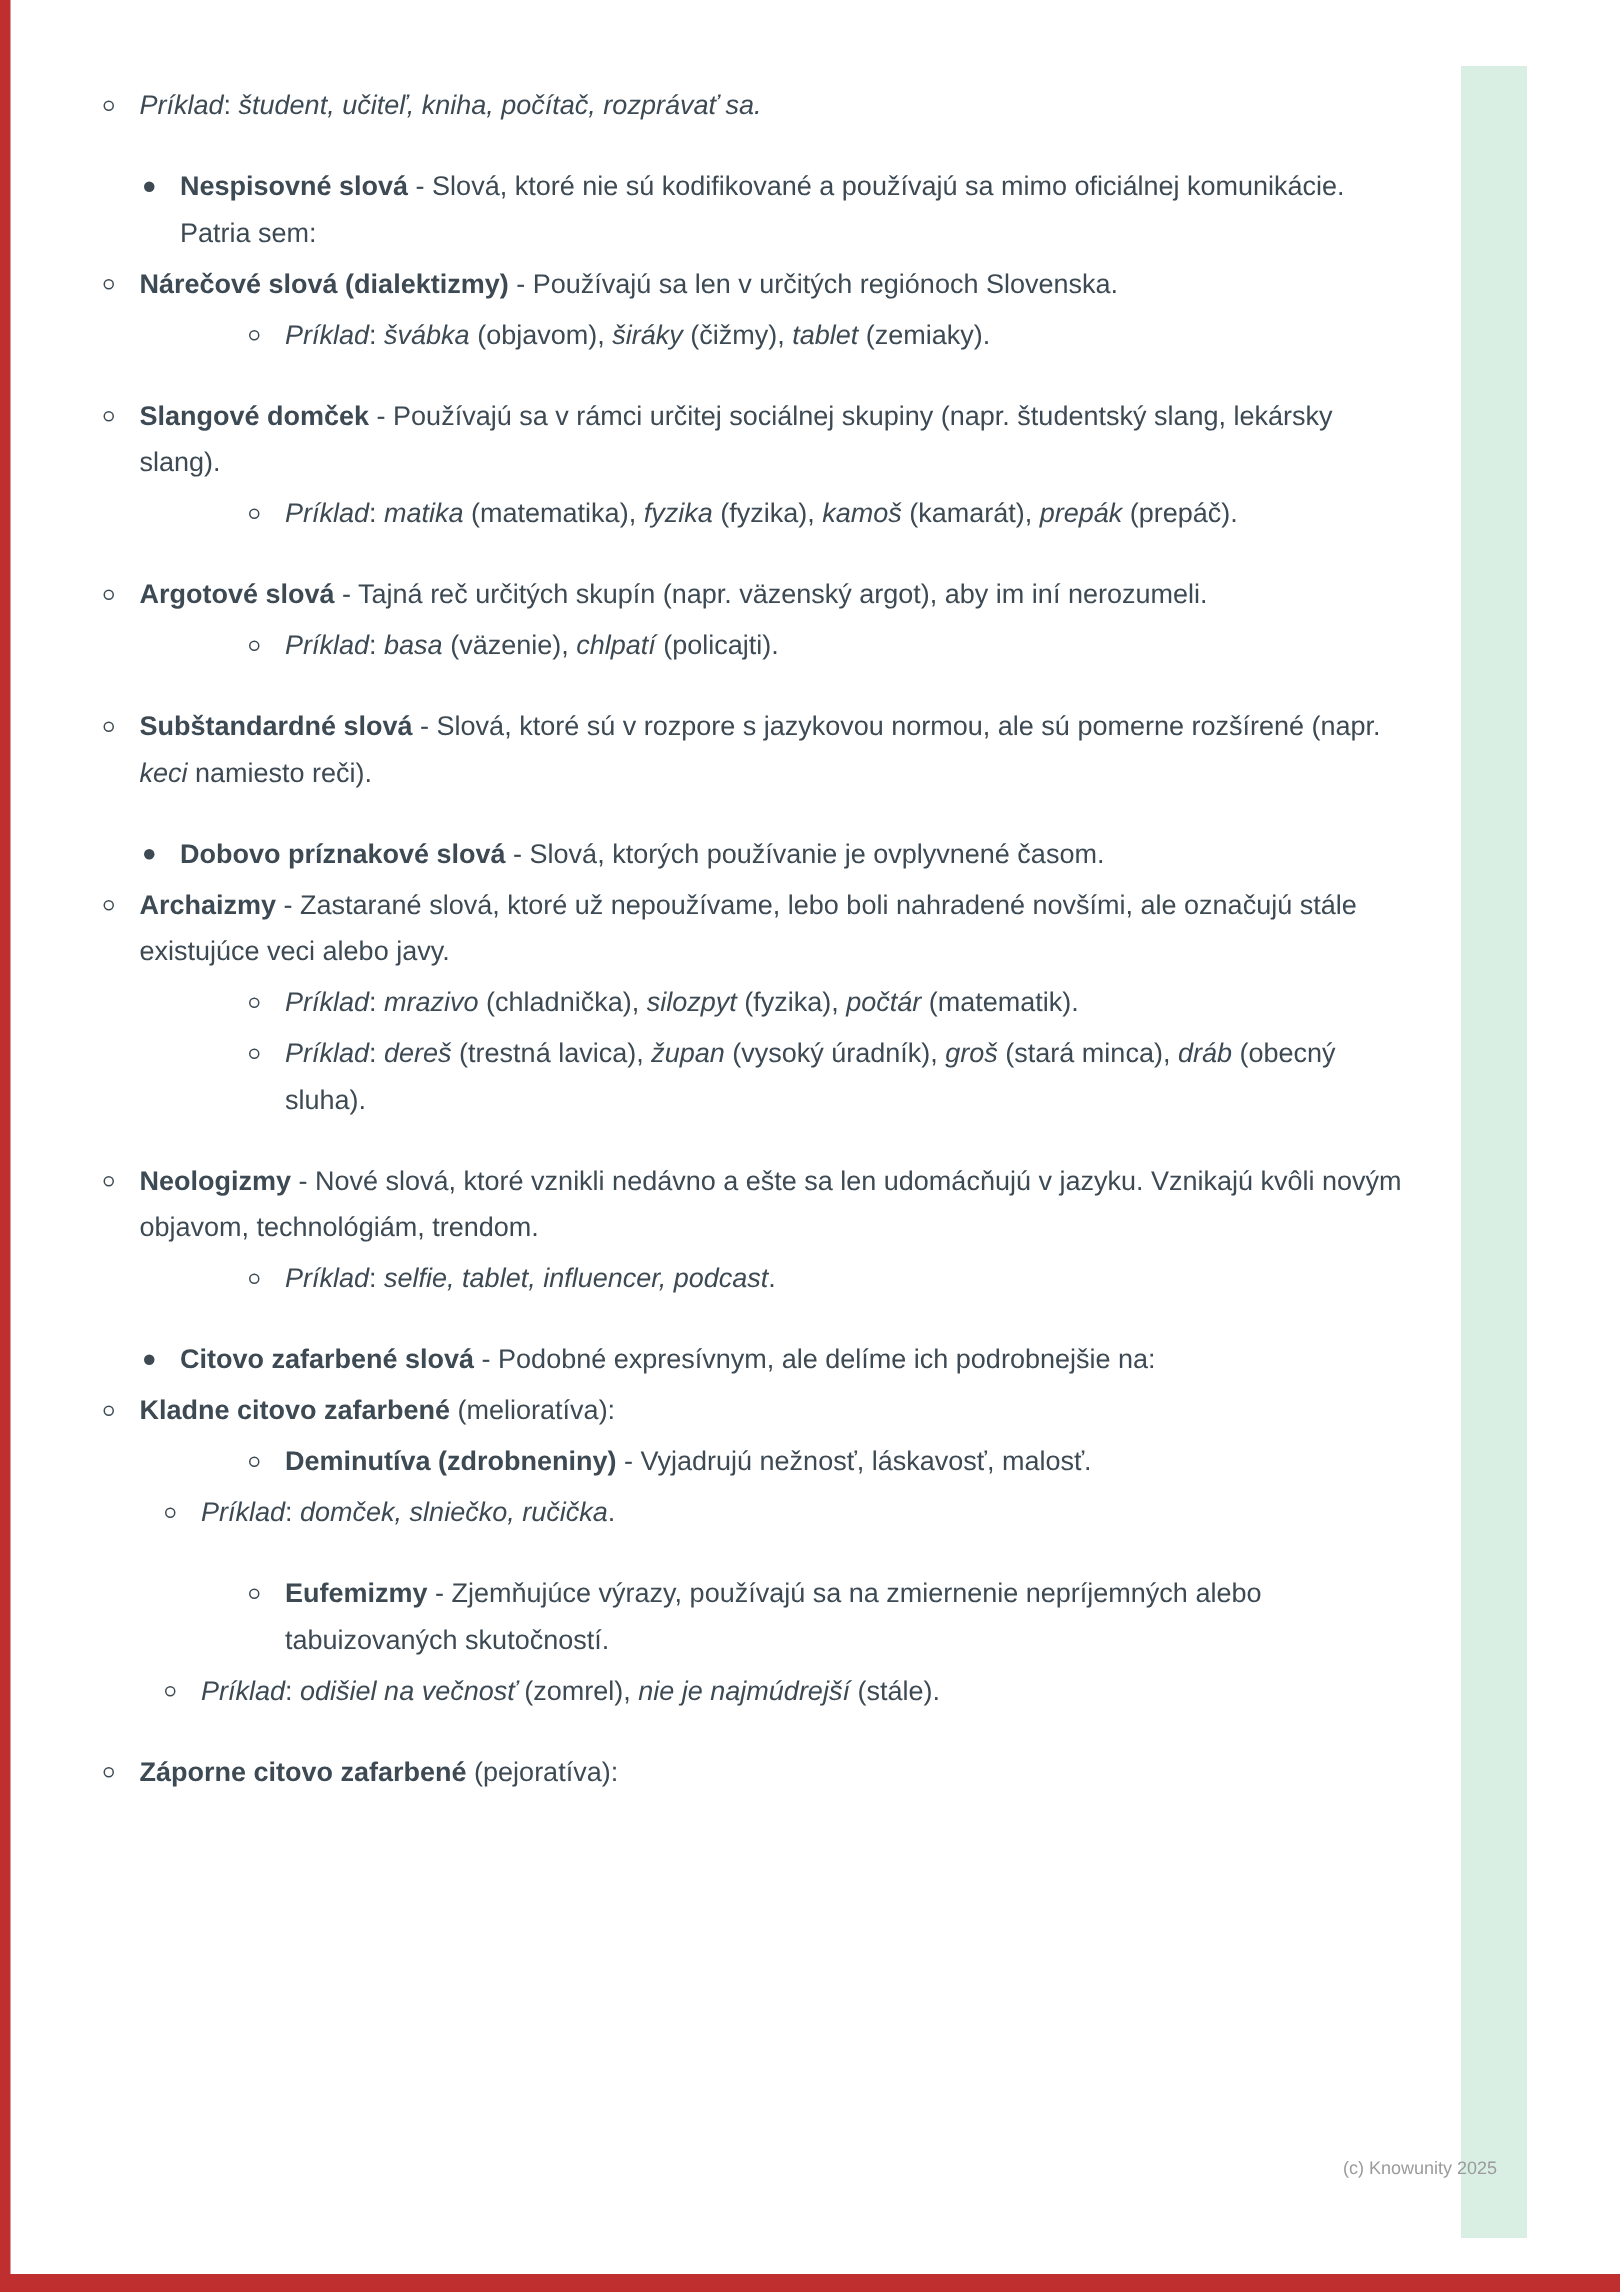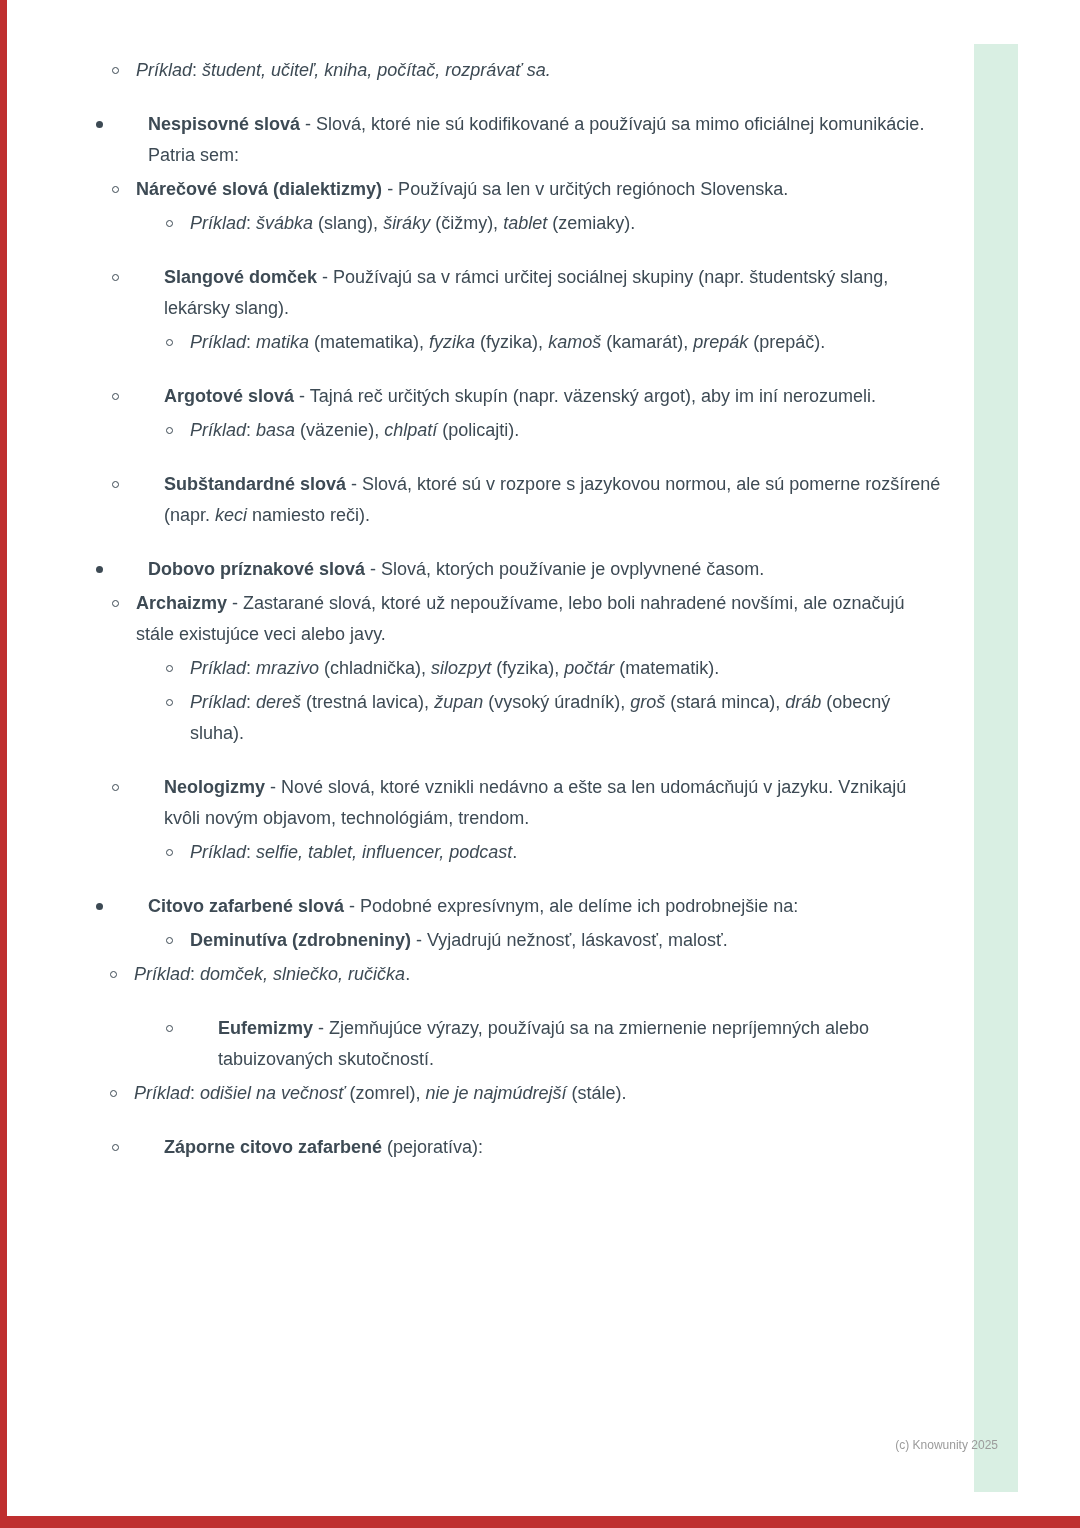--- a/index.html
+++ b/index.html
@@ -27,23 +27,23 @@
   }
   .green-stripe{
     position:absolute;top:44px;right:62px;width:44px;height:1448px;
     background:var(--accent-green);z-index:1;
   }
   .content{
     position:absolute;left:0;top:52px;width:945px;z-index:2;
     font-size:18px;line-height:31px;
   }
   .li{display:flex;margin-top:3px;}
-  .li.gap{margin-top:23px;gap:28px;}
+  .li.gap{margin-top:23px;}
   .lvl1{padding-left:96px;}
-  .lvl2{padding-left:112px;}
+  .lvl2{padding-left:69px;}
   .lvl3{padding-left:166px;}
   .lvl4{padding-left:110px;}
   .marker{flex:0 0 24px;}
   .marker::before{
     content:'';display:block;border-radius:50%;margin-top:12px;
   }
   .marker.disc::before{width:7px;height:7px;background:var(--text-color);}
   .marker.circ::before{width:5px;height:5px;border:1.6px solid var(--text-color);background:transparent;}
   .txt{flex:1 1 auto;}
   .txt b{font-weight:700;}
@@ -67,21 +67,21 @@
       <div class="li lvl1 gap">
         <span class="marker disc"></span>
         <span class="txt"><b>Nespisovné slová</b><span> - Slová, ktoré nie sú kodifikované a používajú sa mimo oficiálnej komunikácie. Patria sem:</span></span>
       </div>
       <div class="li lvl2">
         <span class="marker circ"></span>
         <span class="txt"><b>Nárečové slová (dialektizmy)</b><span> - Používajú sa len v určitých regiónoch Slovenska.</span></span>
       </div>
       <div class="li lvl3">
         <span class="marker circ"></span>
-        <span class="txt"><i>Príklad</i><span>: </span><i>švábka</i><span> (slang), </span><i>širáky</i><span> (čižmy), </span><i>tablet</i><span> (zemiaky).</span></span>
+        <span class="txt"><i>Príklad</i><span>: </span><i>švábka</i><span> (objavom), </span><i>širáky</i><span> (čižmy), </span><i>tablet</i><span> (zemiaky).</span></span>
       </div>
       <div class="li lvl2 gap">
         <span class="marker circ"></span>
         <span class="txt"><b>Slangové domček</b><span> - Používajú sa v rámci určitej sociálnej skupiny (napr. študentský slang, lekársky slang).</span></span>
       </div>
       <div class="li lvl3">
         <span class="marker circ"></span>
         <span class="txt"><i>Príklad</i><span>: </span><i>matika</i><span> (matematika), </span><i>fyzika</i><span> (fyzika), </span><i>kamoš</i><span> (kamarát), </span><i>prepák</i><span> (prepáč).</span></span>
       </div>
       <div class="li lvl2 gap">
@@ -117,20 +117,24 @@
         <span class="txt"><b>Neologizmy</b><span> - Nové slová, ktoré vznikli nedávno a ešte sa len udomácňujú v jazyku. Vznikajú kvôli novým objavom, technológiám, trendom.</span></span>
       </div>
       <div class="li lvl3">
         <span class="marker circ"></span>
         <span class="txt"><i>Príklad</i><span>: </span><i>selfie, tablet, influencer, podcast</i><span>.</span></span>
       </div>
       <div class="li lvl1 gap">
         <span class="marker disc"></span>
         <span class="txt"><b>Citovo zafarbené slová</b><span> - Podobné expresívnym, ale delíme ich podrobnejšie na:</span></span>
       </div>
+      <div class="li lvl2">
+        <span class="marker circ"></span>
+        <span class="txt"><b>Kladne citovo zafarbené</b><span> (melioratíva):</span></span>
+      </div>
       <div class="li lvl3">
         <span class="marker circ"></span>
         <span class="txt"><b>Deminutíva (zdrobneniny)</b><span> - Vyjadrujú nežnosť, láskavosť, malosť.</span></span>
       </div>
       <div class="li lvl4">
         <span class="marker circ"></span>
         <span class="txt"><i>Príklad</i><span>: </span><i>domček, slniečko, ručička</i><span>.</span></span>
       </div>
       <div class="li lvl3 gap">
         <span class="marker circ"></span>

